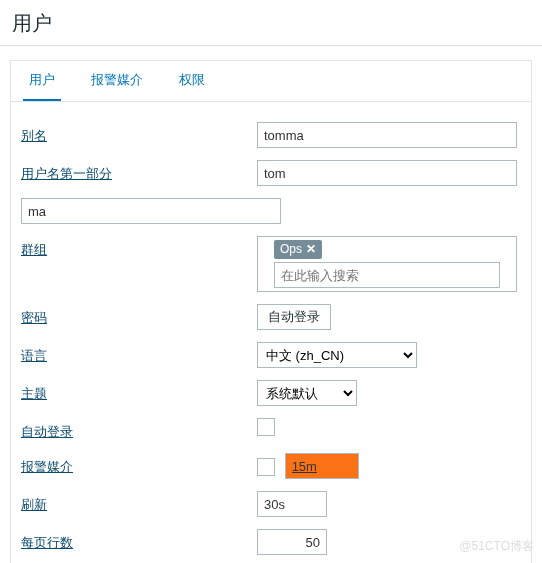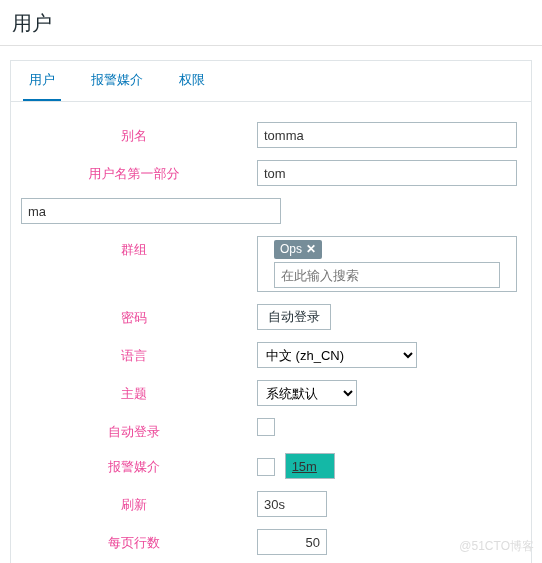--- a/index.html
+++ b/index.html
@@ -5,38 +5,38 @@
 * { box-sizing: border-box; margin: 0; padding: 0; }
 body { font-family: Arial, "Microsoft YaHei", sans-serif; font-size: 13px; color: #1f2c33; background: #fff; width: 542px; }
 .header { padding: 10px 12px 8px; border-bottom: 1px solid #e0e0e0; }
 .header h1 { font-size: 20px; font-weight: normal; color: #1f2c33; }
 .panel { margin: 14px 10px 0; border: 1px solid #dfe4e7; background: #fff; }
 .tabs { display: flex; border-bottom: 1px solid #dfe4e7; padding: 0 12px; }
 .tab { padding: 10px 6px; margin-right: 24px; font-size: 13px; color: #0275b8; cursor: pointer; border-bottom: 2px solid transparent; }
 .tab.active { border-bottom-color: #0275b8; }
 .form { padding: 20px 10px 14px; }
 .row { display: flex; align-items: flex-start; margin-bottom: 12px; }
-.label { width: 236px; text-align: center; padding-right: 10px; padding-top: 5px; color: #ec4899; }
+.label { width: 236px; text-align: left; padding-right: 10px; padding-top: 5px; color: #0c4a6e; text-decoration: underline; }
 .control { flex: 1; }
 input[type=text], input[type=password] { height: 26px; border: 1px solid #acbbc2; padding: 2px 6px; font-size: 13px; color: #333; outline: none; }
 .w-wide { width: 260px; }
 .w-short { width: 70px; text-align: right; }
 .w-med { width: 70px; }
 input[type=checkbox] { width: 18px; height: 18px; border: 1px solid #acbbc2; cursor: pointer; vertical-align: middle; appearance: none; background: #fff; }
 select { height: 26px; border: 1px solid #acbbc2; padding: 1px 4px; font-size: 13px; background: #fff; cursor: pointer; }
 .select-wide { width: 160px; }
 .select-short { width: 100px; }
 .tag-box { border: 1px solid #acbbc2; width: 260px; padding: 3px 16px; }
 .tag { display: inline-block; background: #768d99; color: #fff; padding: 2px 6px 3px; font-size: 12px; border-radius: 2px; cursor: pointer; }
 .tag-close { margin-left: 4px; font-weight: bold; }
 .tag-input { border: none; outline: none; width: 100%; font-size: 13px; margin-top: 3px; color: #999; }
 .btn { height: 26px; padding: 0 14px; font-size: 13px; cursor: pointer; background: #fff; border: 1px solid #0275b8; color: #0275b8; }
 .btn-small { padding: 0 10px; }
 .inline-gap { margin-left: 6px; }
-.disabled-input { background: #14b8a6; color: #999; border: 1px solid #cfd8dc; height: 26px; width: 50px; padding: 2px 6px; text-decoration: underline; }
+.disabled-input { background: #f97316; color: #999; border: 1px solid #cfd8dc; height: 26px; width: 74px; padding: 2px 6px; text-decoration: underline; }
 .watermark { position: absolute; right: 8px; top: 538px; color: #ddd; font-size: 12px; pointer-events: none; }
 </style>
 </head>
 <body>
 
 <div class="header">
   <h1>用户</h1>
 </div>
 
 <div class="panel">

